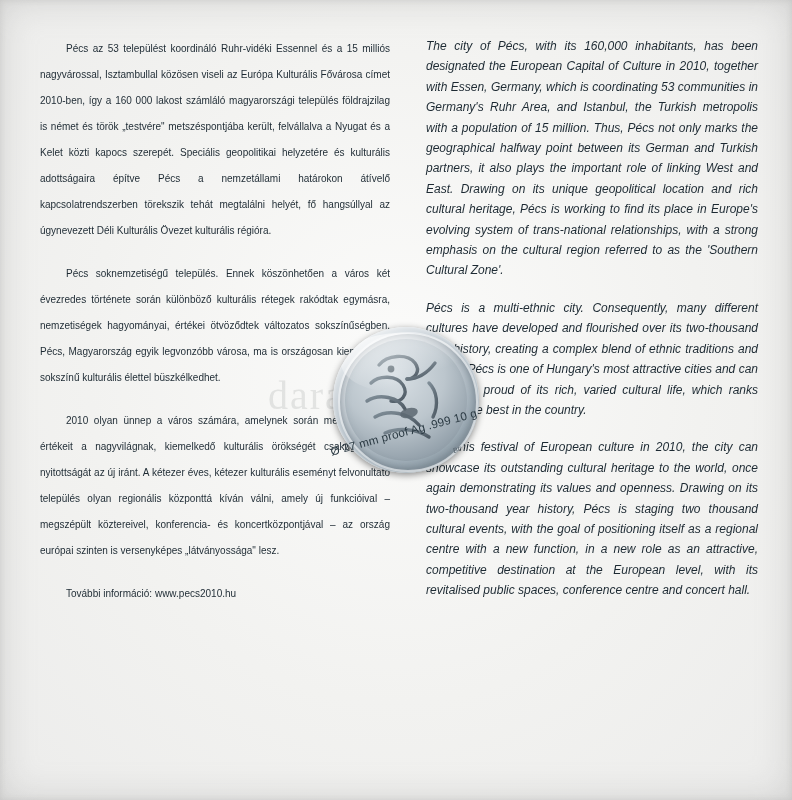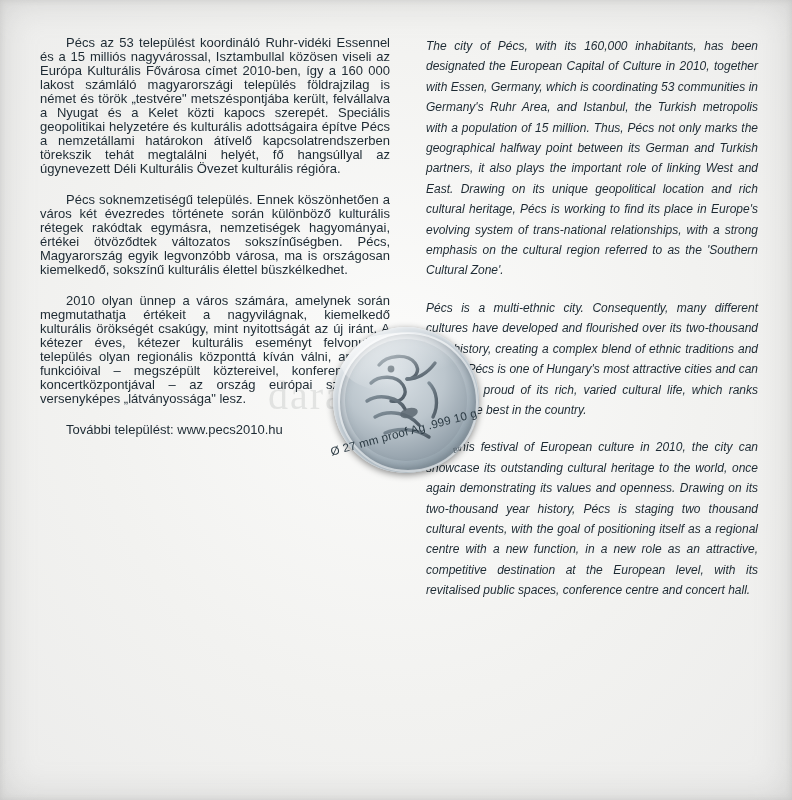--- a/index.html
+++ b/index.html
@@ -51,22 +51,22 @@
     padding-right: 16px;
   }
   .col.right {
     width: 352px;
     padding-left: 20px;
   }
   .col p {
     margin: 0 0 17px 0;
     text-align: justify;
     color: #1d2a33;
-    font-size: 13px;
-    line-height: 14px;
+    font-size: 10px;
+    line-height: 26px;
     font-family: "Liberation Sans", sans-serif;
   }
   .col.left p {
     text-indent: 26px;
   }
   .col.right p {
     font-style: italic;
     color: #1d2a33;
     font-size: 12px;
     line-height: 20.4px;
@@ -172,21 +172,21 @@
 <div id="page">
 
   <div class="watermark">darabanth</div>
 
   <div class="columns">
 
     <div class="col left">
       <p>Pécs az 53 települést koordináló Ruhr-vidéki Essennel és a 15 milliós nagyvárossal, Isztambullal közösen viseli az Európa Kulturális Fővárosa címet 2010-ben, így a 160 000 lakost számláló magyarországi település földrajzilag is német és török „testvére" metszéspontjába került, felvállalva a Nyugat és a Kelet közti kapocs szerepét. Speciális geopolitikai helyzetére és kulturális adottságaira építve Pécs a nemzetállami határokon átívelő kapcsolatrendszerben törekszik tehát megtalálni helyét, fő hangsúllyal az úgynevezett Déli Kulturális Övezet kulturális régióra.</p>
       <p>Pécs soknemzetiségű település. Ennek köszönhetően a város két évezredes története során különböző kulturális rétegek rakódtak egymásra, nemzetiségek hagyományai, értékei ötvöződtek változatos sokszínűségben. Pécs, Magyarország egyik legvonzóbb városa, ma is országosan kiemelkedő, sokszínű kulturális élettel büszkélkedhet.</p>
       <p>2010 olyan ünnep a város számára, amelynek során megmutathatja értékeit a nagyvilágnak, kiemelkedő kulturális örökségét csakúgy, mint nyitottságát az új iránt. A kétezer éves, kétezer kulturális eseményt felvonultató település olyan regionális központtá kíván válni, amely új funkcióival – megszépült köztereivel, konferencia- és koncertközpontjával – az ország európai szinten is versenyképes „látványossága" lesz.</p>
-      <p class="footer">További települést: www.pecs2010.hu</p>
+      <p class="footer">További információ: www.pecs2010.hu</p>
     </div>
 
     <div class="col right">
       <p>The city of Pécs, with its 160,000 inhabitants, has been designated the European Capital of Culture in 2010, together with Essen, Germany, which is coordinating 53 communities in Germany's Ruhr Area, and Istanbul, the Turkish metropolis with a population of 15 million. Thus, Pécs not only marks the geographical halfway point between its German and Turkish partners, it also plays the important role of linking West and East. Drawing on its unique geopolitical location and rich cultural heritage, Pécs is working to find its place in Europe's evolving system of trans-national relationships, with a strong emphasis on the cultural region referred to as the 'Southern Cultural Zone'.</p>
       <p>Pécs is a multi-ethnic city. Consequently, many different cultures have developed and flourished over its two-thousand year history, creating a complex blend of ethnic traditions and values. Pécs is one of Hungary's most attractive cities and can rightly be proud of its rich, varied cultural life, which ranks among the best in the country.</p>
       <p>With this festival of European culture in 2010, the city can showcase its outstanding cultural heritage to the world, once again demonstrating its values and openness. Drawing on its two-thousand year history, Pécs is staging two thousand cultural events, with the goal of positioning itself as a regional centre with a new function, in a new role as an attractive, competitive destination at the European level, with its revitalised public spaces, conference centre and concert hall.</p>
     </div>
 
   </div>
 

